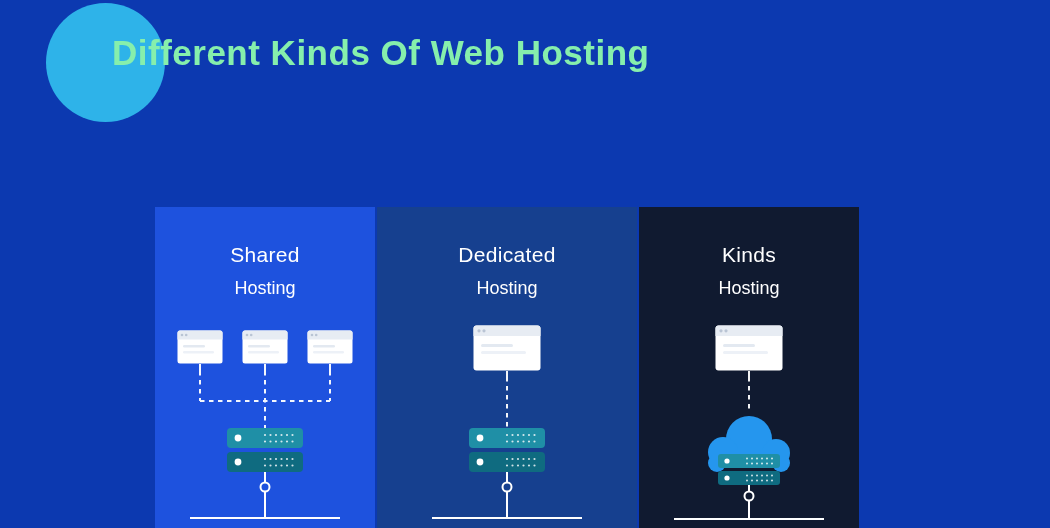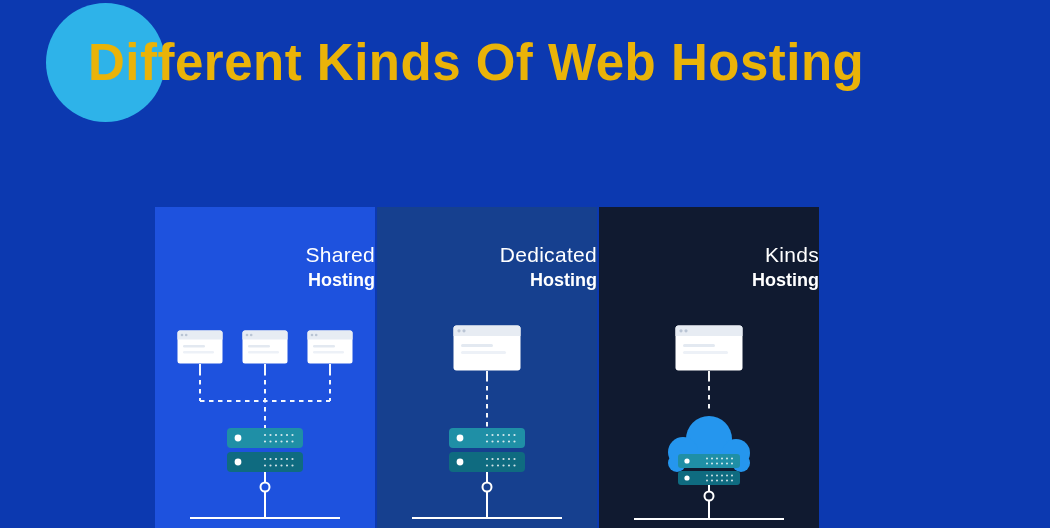--- a/index.html
+++ b/index.html
@@ -19,57 +19,57 @@
     left: 46px;
     top: 3px;
     width: 119px;
     height: 119px;
     border-radius: 50%;
     background: var(--accent-circle, #2EB3E9);
     z-index: 1;
   }
   .slide-title {
     position: absolute;
-    left: 88px;
+    left: 112px;
     top: 33px;
     margin: 0;
     z-index: 2;
-    color: #eab308;
-    font-size: 51px;
+    color: #86efac;
+    font-size: 35px;
     font-weight: 700;
     letter-spacing: 0.5px;
     white-space: nowrap;
   }
   .panels-row {
     position: absolute;
     left: 155px;
     top: 207px;
     display: flex;
     gap: 2px;
     z-index: 2;
   }
   .panel {
     position: relative;
     width: 220px;
     height: 321px;
     flex: 0 0 auto;
   }
   .panel-shared    { background: var(--panel-shared-bg, #1E52DE);    --panel-bg: var(--panel-shared-bg, #1E52DE); }
-  .panel-dedicated { background: var(--panel-dedicated-bg, #16408F); --panel-bg: var(--panel-dedicated-bg, #16408F); }
+  .panel-dedicated { background: var(--panel-dedicated-bg, #16408F); padding-left: 40px; --panel-bg: var(--panel-dedicated-bg, #16408F); }
   .panel-cloud     { background: var(--panel-cloud-bg, #101A30);     --panel-bg: var(--panel-cloud-bg, #101A30); }
 
   .panel-title {
     position: absolute;
     top: 36px;
     left: 0; right: 0;
-    text-align: right;
+    text-align: center;
     color: #ffffff;
   }
   .panel-title-line1 { display: block; font-size: 21px; font-weight: 400; letter-spacing: 0.3px; }
-  .panel-title-line2 { display: block; font-size: 18px; font-weight: 700; margin-top: 3px; }
+  .panel-title-line2 { display: block; font-size: 18px; font-weight: 400; margin-top: 11px; }
 
   .browser-row {
     position: absolute;
     top: 123px;
     left: 0; right: 0;
     display: flex;
     justify-content: center;
     gap: 19px;
   }
   .centered-abs { position: absolute; left: 50%; transform: translateX(-50%); }

